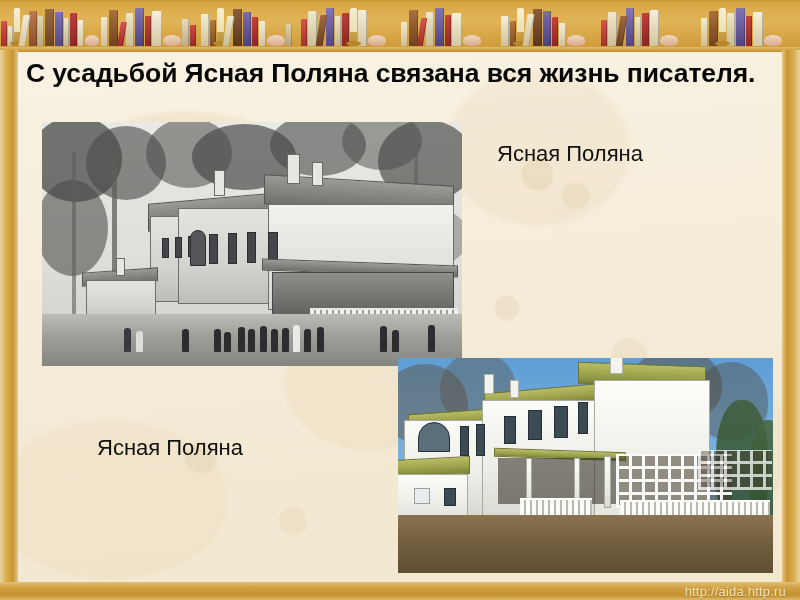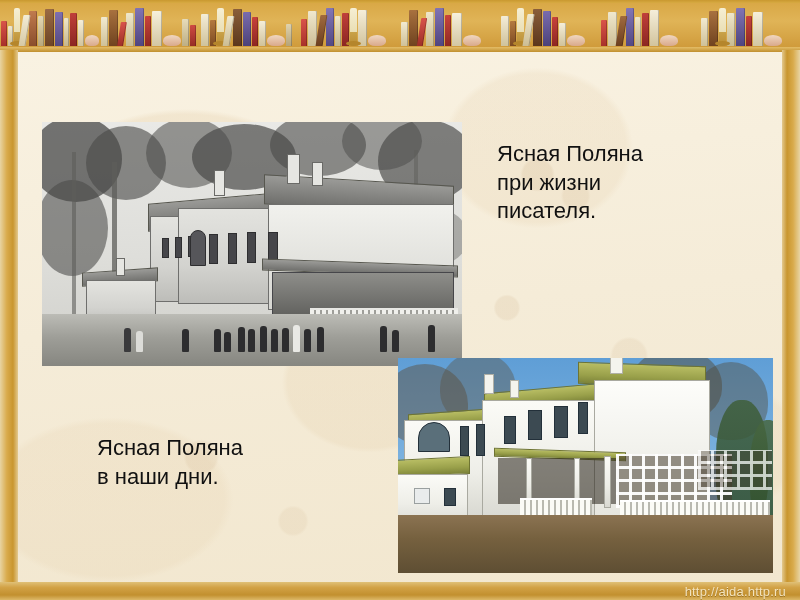--- a/index.html
+++ b/index.html
@@ -413,20 +413,21 @@
       </div>
 
     </div>
     <div class="shelf-base"></div>
   </div>
 
   <div class="rail-left"></div>
   <div class="rail-right"></div>
   <div class="rail-bottom"></div>
 
+  <h1 class="headline">С усадьбой Ясная Поляна связана вся жизнь писателя.</h1>
 
   <div class="photo-bw">
     <div class="bw-sky"></div>
 
     <div class="bw-tree" style="left:-12px;  top:-6px;  width:92px;  height:86px;"></div>
     <div class="bw-tree" style="left:44px;   top:4px;   width:80px;  height:74px; opacity:.62;"></div>
     <div class="bw-tree" style="left:104px;  top:-4px;  width:86px;  height:70px; opacity:.55;"></div>
     <div class="bw-tree" style="left:150px;  top:2px;   width:104px; height:66px; opacity:.70;"></div>
     <div class="bw-tree" style="left:228px;  top:-8px;  width:96px;  height:62px; opacity:.60;"></div>
     <div class="bw-tree" style="left:300px;  top:-10px; width:80px;  height:58px; opacity:.50;"></div>
@@ -534,24 +535,22 @@
     <div class="c-house" style="left:206px; top:98px;  width:7px; height:52px;"></div>
 
     <div class="c-balust" style="left:122px; top:140px; width:72px;  height:18px;"></div>
     <div class="c-balust" style="left:222px; top:142px; width:150px; height:18px;"></div>
 
     <div class="c-ground"></div>
   </div>
 
   <p class="caption caption-right">
     <span>Ясная Поляна</span><br>
-    <span>при жизни</span><br>
-    <span>писателя.</span>
+    <br>
   </p>
 
   <p class="caption caption-left">
     <span>Ясная Поляна</span><br>
-    <span>в наши дни.</span>
   </p>
 
   <div class="watermark">http://aida.http.ru</div>
 
 </div>
 
 </body></html>

